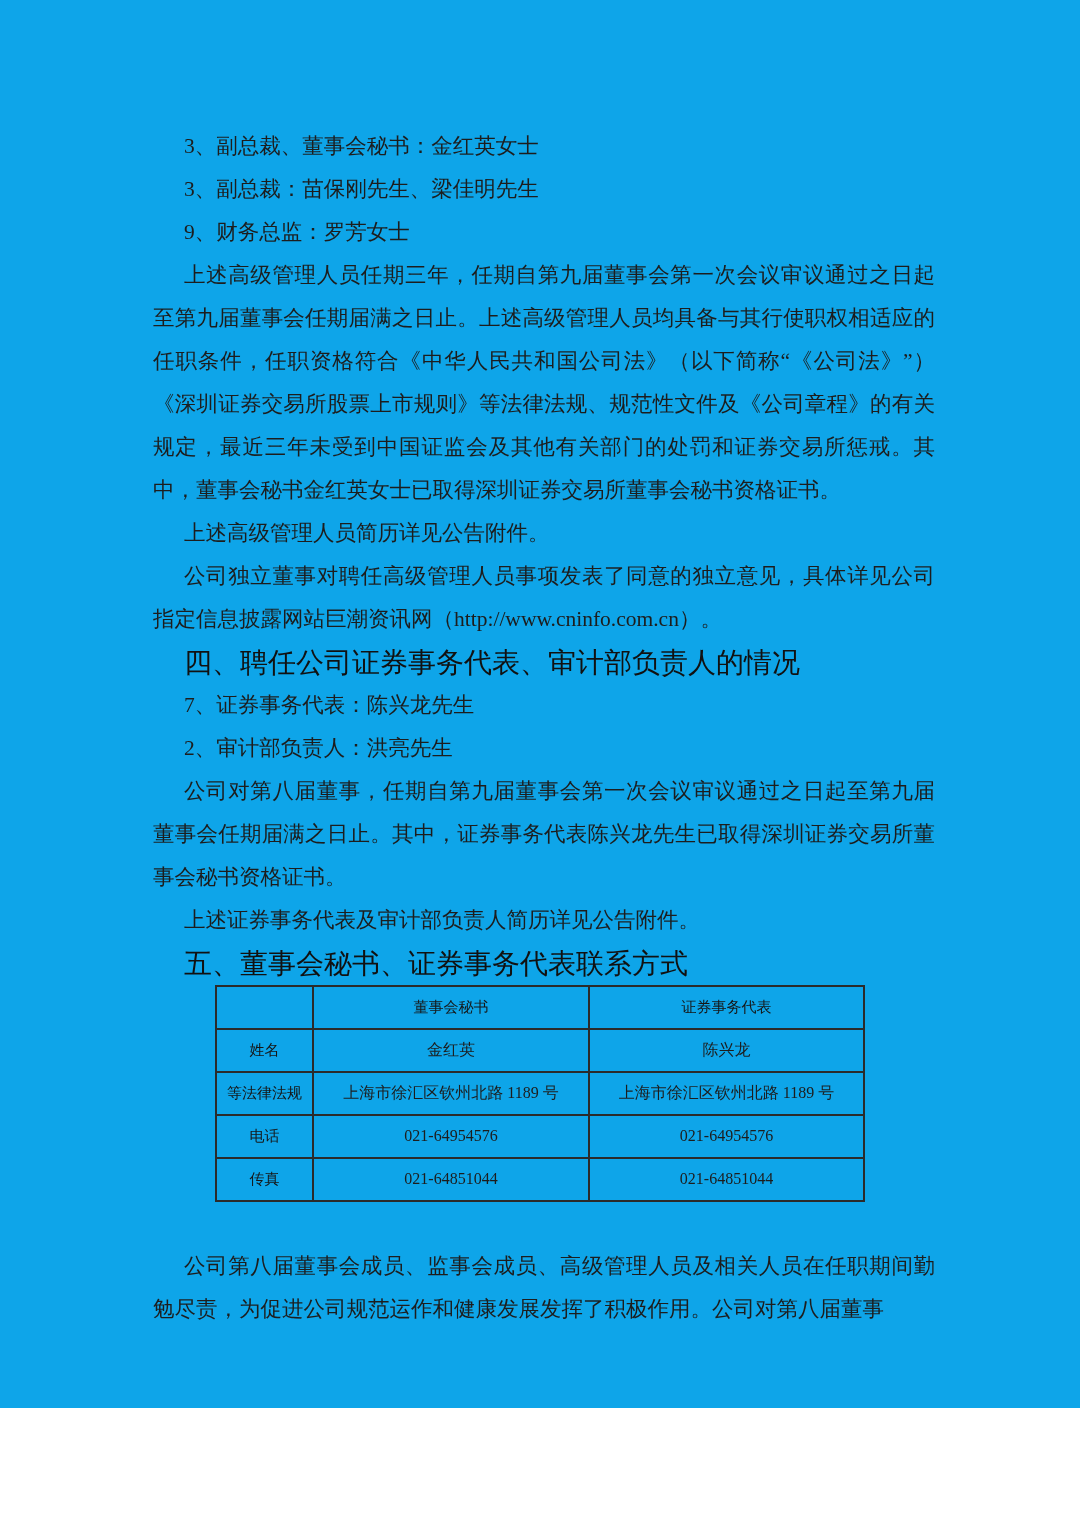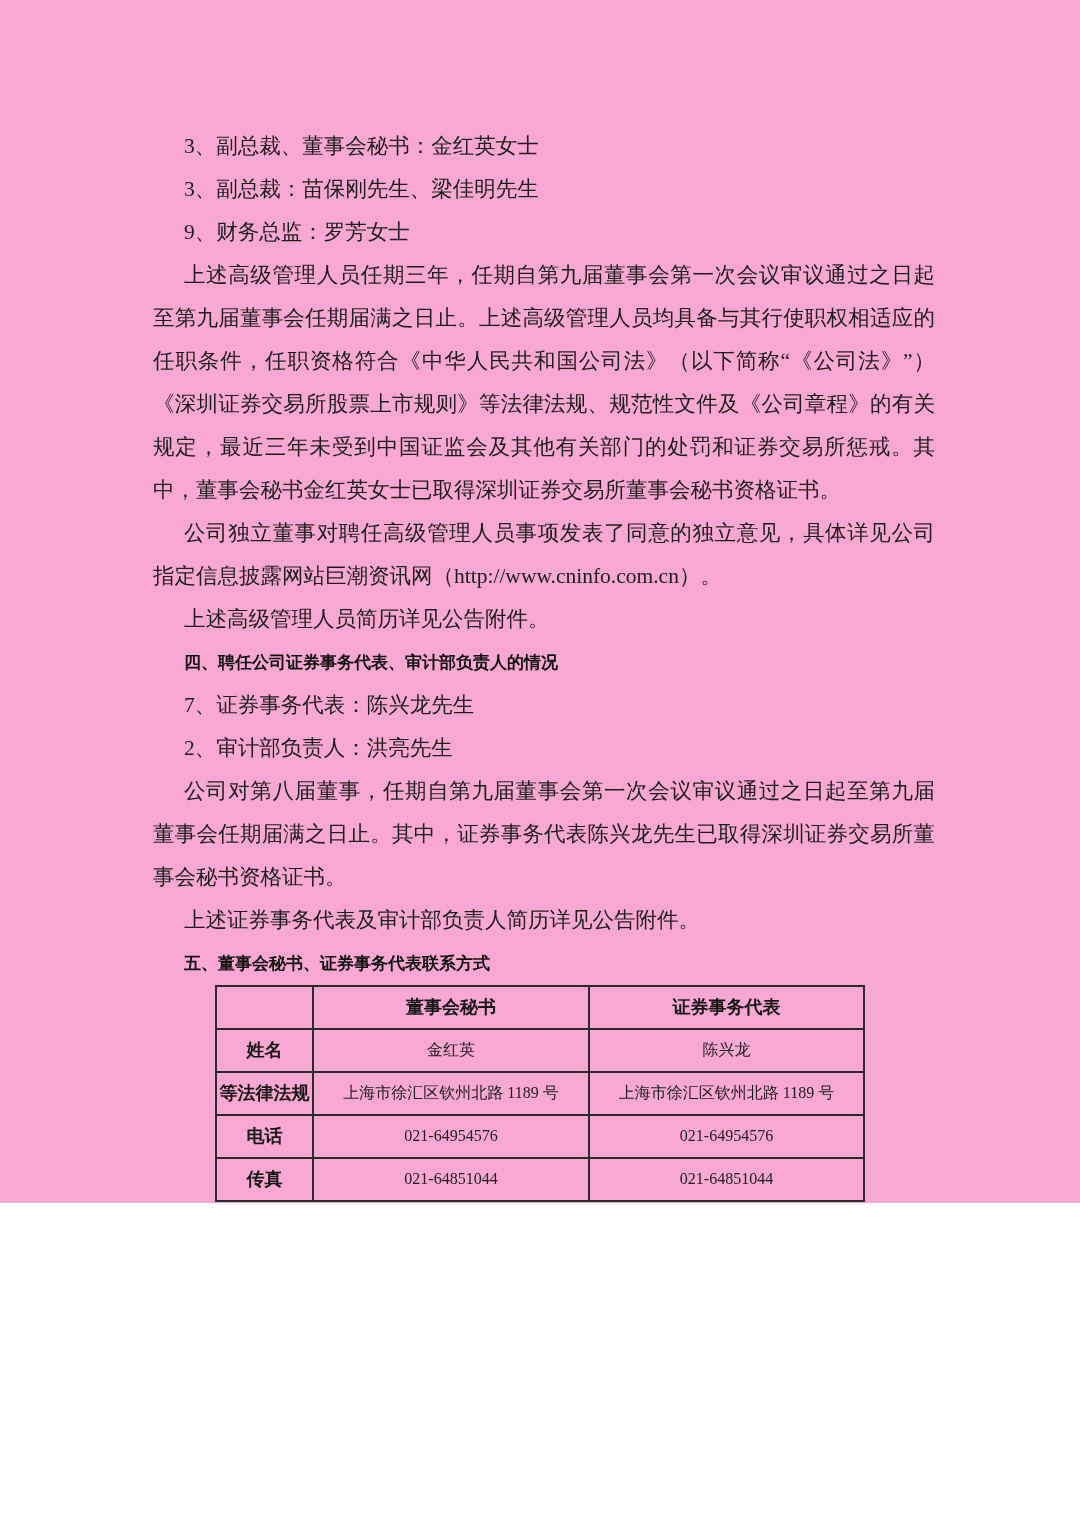--- a/index.html
+++ b/index.html
@@ -3,63 +3,63 @@
 <meta charset="utf-8">
 <style>
   html, body {
     margin: 0;
     padding: 0;
     background: #ffffff;
   }
   .page {
     position: relative;
     width: 1080px;
-    height: 1203px;
+    height: 1408px;
     margin: 0 auto;
-    background: #f9a8d4;
+    background: #0ea5e9;
     overflow: hidden;
     box-sizing: border-box;
     padding: 125px 145px 0 153px;
     font-family: "Liberation Serif", "DejaVu Serif", serif;
     font-size: 21.5px;
     line-height: 43px;
     color: #1d1d1d;
   }
   .doc p {
     margin: 0;
     text-indent: 31px;
     text-align: justify;
   }
   .doc h3 {
     margin: 0;
     text-indent: 31px;
-    font-size: 17px;
+    font-size: 28px;
     line-height: 43px;
-    font-weight: bold;
+    font-weight: normal;
     color: #111111;
   }
   table.contact {
     border-collapse: collapse;
     margin-left: 62px;
     table-layout: fixed;
     width: 648px;
   }
   table.contact th, table.contact td {
     border: 2px solid #2b2b2b;
     height: 41px;
     padding: 0 2px;
     text-align: center;
     vertical-align: middle;
     line-height: 1.15;
     white-space: nowrap;
     overflow: hidden;
   }
   table.contact th {
-    font-size: 18px;
-    font-weight: bold;
+    font-size: 15px;
+    font-weight: normal;
     color: #161616;
   }
   table.contact td {
     font-size: 16px;
     font-weight: normal;
     color: #1d1d1d;
   }
   col.c-label { width: 97px; }
   col.c-sec   { width: 276px; }
   col.c-rep   { width: 275px; }
@@ -69,23 +69,23 @@
 <body>
 
 <div class="page doc">
 
   <p>3、副总裁、董事会秘书：金红英女士</p>
   <p>3、副总裁：苗保刚先生、梁佳明先生</p>
   <p>9、财务总监：罗芳女士</p>
 
   <p>上述高级管理人员任期三年，任期自第九届董事会第一次会议审议通过之日起至第九届董事会任期届满之日止。上述高级管理人员均具备与其行使职权相适应的任职条件，任职资格符合《中华人民共和国公司法》（以下简称“《公司法》”）《深圳证券交易所股票上市规则》等法律法规、规范性文件及《公司章程》的有关规定，最近三年未受到中国证监会及其他有关部门的处罚和证券交易所惩戒。其中，董事会秘书金红英女士已取得深圳证券交易所董事会秘书资格证书。</p>
 
+  <p>上述高级管理人员简历详见公告附件。</p>
+
   <p>公司独立董事对聘任高级管理人员事项发表了同意的独立意见，具体详见公司指定信息披露网站巨潮资讯网（http://www.cninfo.com.cn）。</p>
-
-  <p>上述高级管理人员简历详见公告附件。</p>
 
   <h3>四、聘任公司证券事务代表、审计部负责人的情况</h3>
 
   <p>7、证券事务代表：陈兴龙先生</p>
   <p>2、审计部负责人：洪亮先生</p>
 
   <p>公司对第八届董事，任期自第九届董事会第一次会议审议通过之日起至第九届董事会任期届满之日止。其中，证券事务代表陈兴龙先生已取得深圳证券交易所董事会秘书资格证书。</p>
 
   <p>上述证券事务代表及审计部负责人简历详见公告附件。</p>
 
@@ -119,14 +119,15 @@
         <td>021-64954576</td>
       </tr>
       <tr>
         <th>传真</th>
         <td>021-64851044</td>
         <td>021-64851044</td>
       </tr>
     </tbody>
   </table>
 
+  <p class="closing">公司第八届董事会成员、监事会成员、高级管理人员及相关人员在任职期间勤勉尽责，为促进公司规范运作和健康发展发挥了积极作用。公司对第八届董事</p>
 
 </div>
 
 </body></html>

